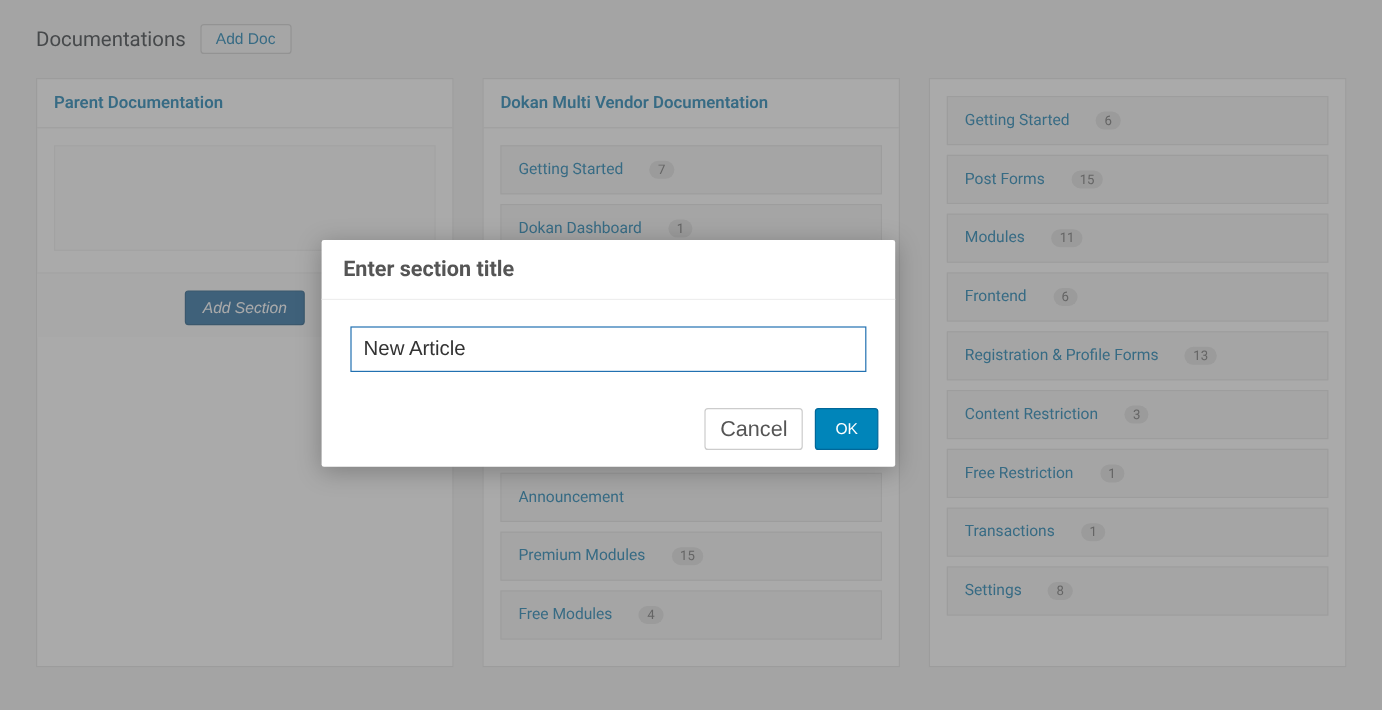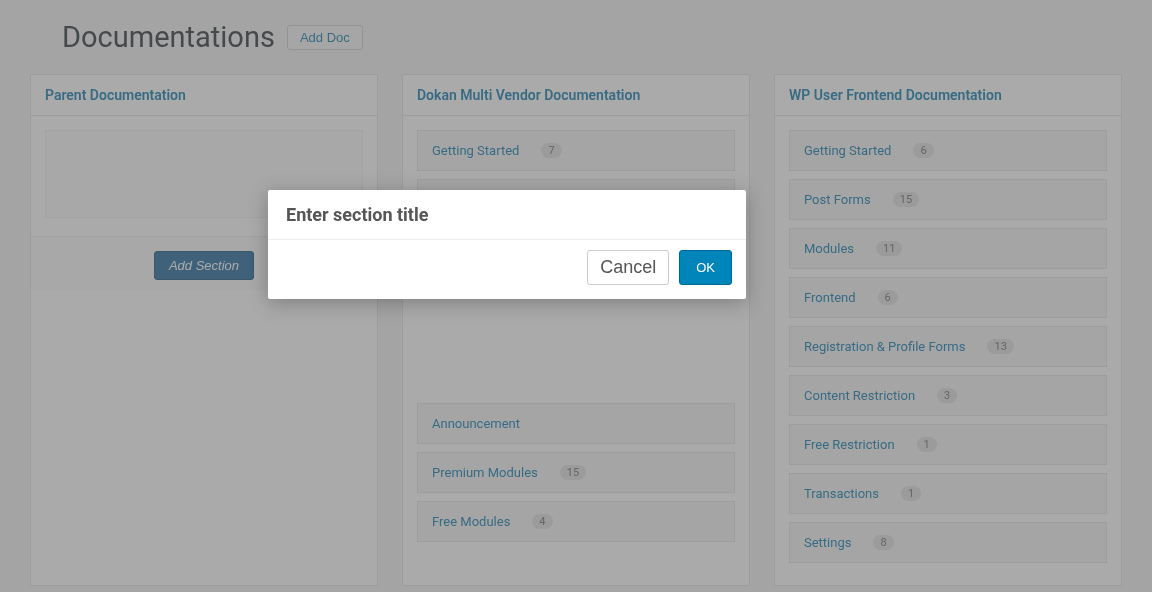--- a/index.html
+++ b/index.html
@@ -11,24 +11,23 @@
       overflow: hidden;
       position: relative;
     }
     .page-header {
       padding: 20px 30px 10px;
       display: flex;
       align-items: center;
       gap: 12px;
     }
     .page-title {
-      font-size: 29px;
+      font-size: 17px;
       font-weight: 400;
       color: #23282d;
-      margin-left: 32px;
     }
     .add-doc-btn {
       background: #f7f7f7;
       border: 1px solid #ccc;
       color: #0073aa;
       padding: 4px 12px;
       font-size: 13px;
       border-radius: 3px;
       cursor: pointer;
     }
@@ -97,21 +96,21 @@
       cursor: pointer;
       font-style: italic;
     }
     .overlay {
       position: absolute;
       inset: 0;
       background: rgba(100,100,100,0.55);
     }
     .modal {
       position: absolute;
-      top: 190px;
+      top: 200px;
       left: 268px;
       width: 478px;
       background: #fff;
       border-radius: 2px;
       box-shadow: 0 4px 20px rgba(0,0,0,0.25);
     }
     .modal-header {
       padding: 14px 18px;
       font-size: 18px;
       font-weight: 700;
@@ -196,21 +195,20 @@
       </div>
       <div class="section-item">
         <span>Free Modules</span>
         <span class="badge">4</span>
       </div>
 
     </div>
   </div>
 
   <div class="column">
-    <div class="column-header">WP User Frontend Documentation</div>
     <div class="column-body">
       <div class="section-item">
         <span>Getting Started</span>
         <span class="badge">6</span>
       </div>
       <div class="section-item">
         <span>Post Forms</span>
         <span class="badge">15</span>
       </div>
       <div class="section-item">
@@ -243,17 +241,20 @@
       </div>
     </div>
   </div>
 
 </div>
 
 <div class="overlay"></div>
 
 <div class="modal">
   <div class="modal-header">Enter section title</div>
+  <div class="modal-body">
+    <input class="modal-input" type="text" value="New Article" style="">
+  </div>
   <div class="modal-footer">
     <button class="btn-cancel">Cancel</button>
     <button class="btn-ok">OK</button>
   </div>
 </div>
 
 </body></html>

